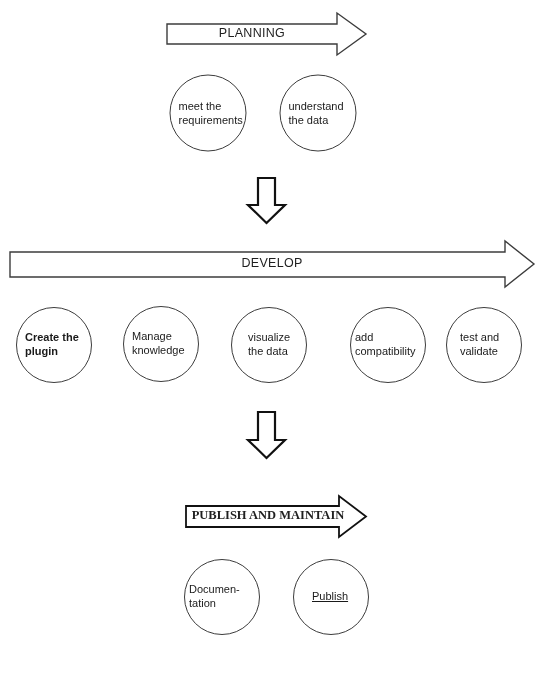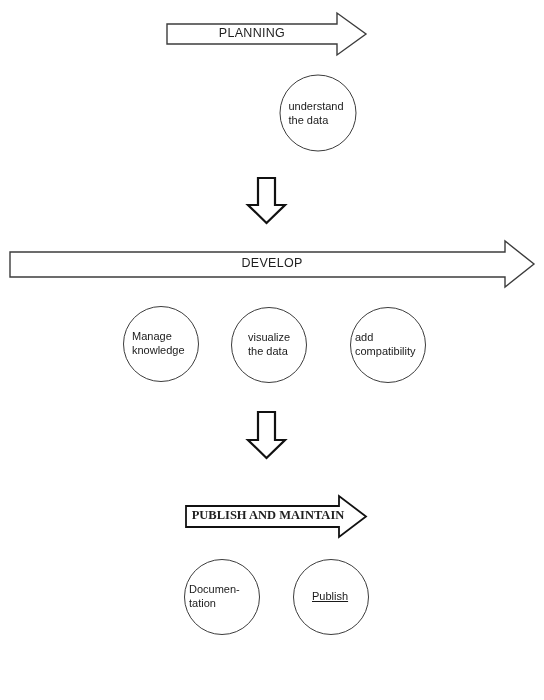--- a/index.html
+++ b/index.html
@@ -97,42 +97,54 @@
   </svg>
 
   <div class="node-layer">
 
     <div class="banner-label" style="left:252px; top:34px;">PLANNING</div>
 
     <div class="banner-label" style="left:272px; top:264px;">DEVELOP</div>
 
     <div class="banner-label bold" style="left:268px; top:516px;">PUBLISH AND MAINTAIN</div>
 
+    <div class="circle-node" style="left:208px; top:113px; width:77px; height:77px;">
+      <span class="circle-text">meet the
+requirements</span>
+    </div>
 
     <div class="circle-node" style="left:318px; top:113px; width:77px; height:77px;justify-content:flex-end;">
       <span class="circle-text">understand
 the data</span>
     </div>
 
+    <div class="circle-node" style="left:54px; top:345px; width:76px; height:76px;">
+      <span class="circle-text bold">Create the
+plugin</span>
+    </div>
 
     <div class="circle-node" style="left:161px; top:344px; width:76px; height:76px;">
       <span class="circle-text">Manage
 knowledge</span>
     </div>
 
     <div class="circle-node" style="left:269px; top:345px; width:76px; height:76px;">
       <span class="circle-text" style="padding-left:16px;">visualize
 the data</span>
     </div>
 
     <div class="circle-node" style="left:388px; top:345px; width:76px; height:76px;">
       <span class="circle-text" style="padding-left:4px;">add
 compatibility</span>
     </div>
 
+    <div class="circle-node" style="left:484px; top:345px; width:76px; height:76px;">
+      <span class="circle-text" style="padding-left:13px;">test and
+validate</span>
+    </div>
 
     <div class="circle-node" style="left:222px; top:597px; width:76px; height:76px;">
       <span class="circle-text" style="padding-left:4px;">Documen-
 tation</span>
     </div>
 
     <div class="circle-node" style="left:331px; top:597px; width:76px; height:76px;">
       <span class="circle-text" style="padding-left:18px;text-decoration:underline;">Publish</span>
     </div>
 

